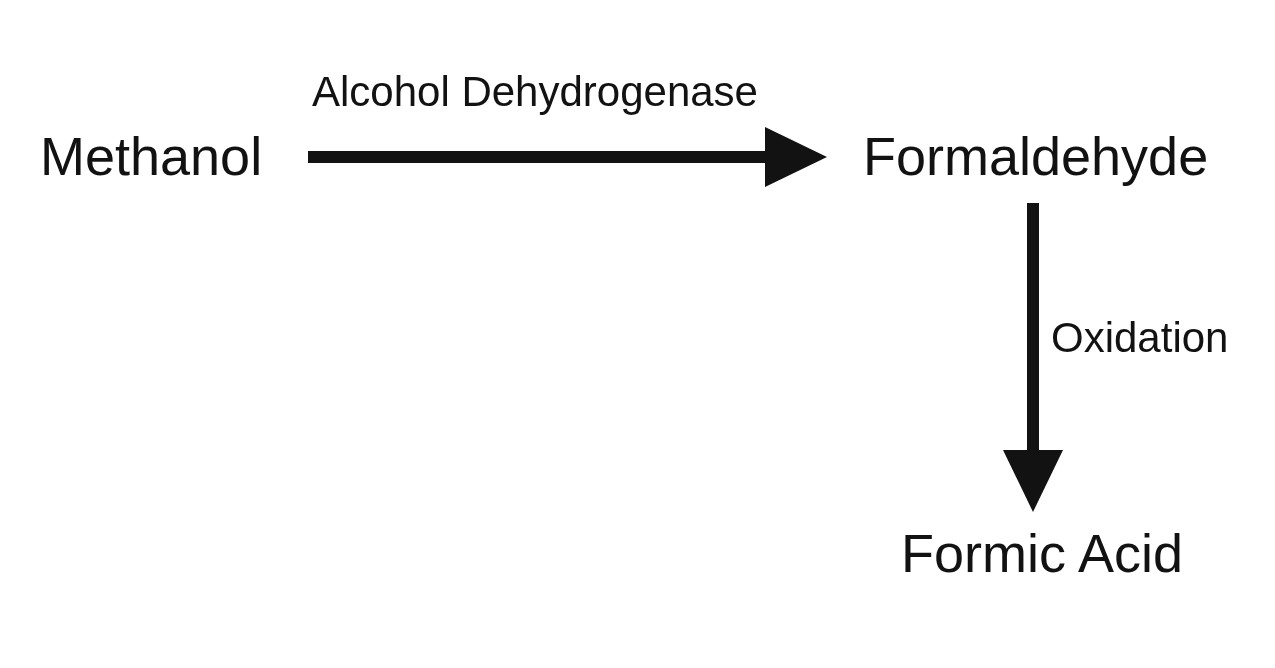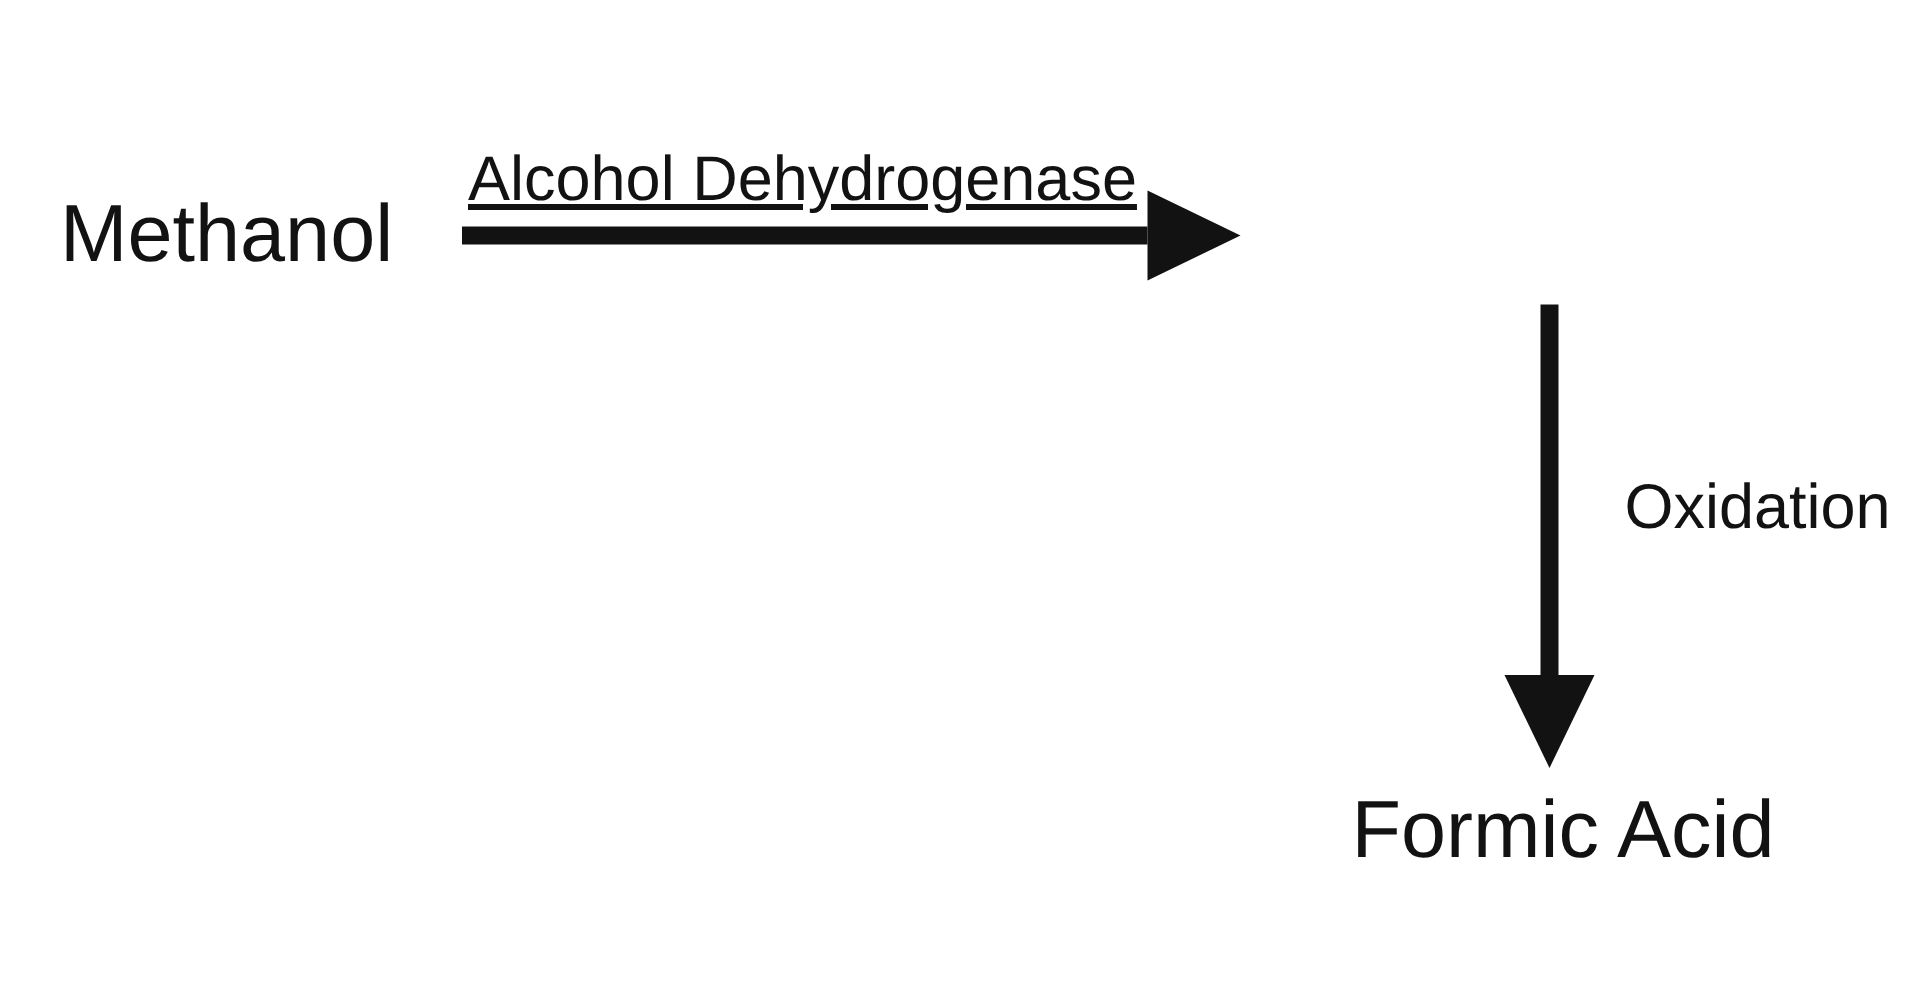--- a/index.html
+++ b/index.html
@@ -27,22 +27,22 @@
   .edge-label {
     position: absolute;
     font-size: 42px;
     line-height: 1;
     white-space: nowrap;
     color: var(--ink);
   }
   #node-methanol     { left: 40px;  top: 129px; }
   #node-formaldehyde { left: 863px; top: 129px; }
   #node-formic-acid  { left: 901px; top: 526px; }
-  #label-step1       { left: 312px; top: 98px; text-decoration: underline;  }
-  #label-step2       { left: 1051px; top: 317px; margin-left: 32px; }
+  #label-step1       { left: 312px; top: 71px;  }
+  #label-step2       { left: 1051px; top: 317px; }
 
   .arrow { position: absolute; }
   .arrow .part { position: absolute; }
 
   
   #arrow-step1-shaft {
     left: 308px; top: 151px;
     width: 457px; height: 12px;
     background: var(--ink);
   }
@@ -75,20 +75,21 @@
 
   <div class="node" id="node-methanol">Methanol</div>
 
   <div class="edge-label" id="label-step1">Alcohol Dehydrogenase</div>
 
   <div class="arrow">
     <div class="part" id="arrow-step1-shaft"></div>
     <div class="part" id="arrow-step1-head"></div>
   </div>
 
+  <div class="node" id="node-formaldehyde">Formaldehyde</div>
 
   <div class="arrow">
     <div class="part" id="arrow-step2-shaft"></div>
     <div class="part" id="arrow-step2-head"></div>
   </div>
 
   <div class="edge-label" id="label-step2">Oxidation</div>
 
   <div class="node" id="node-formic-acid">Formic Acid</div>
 

